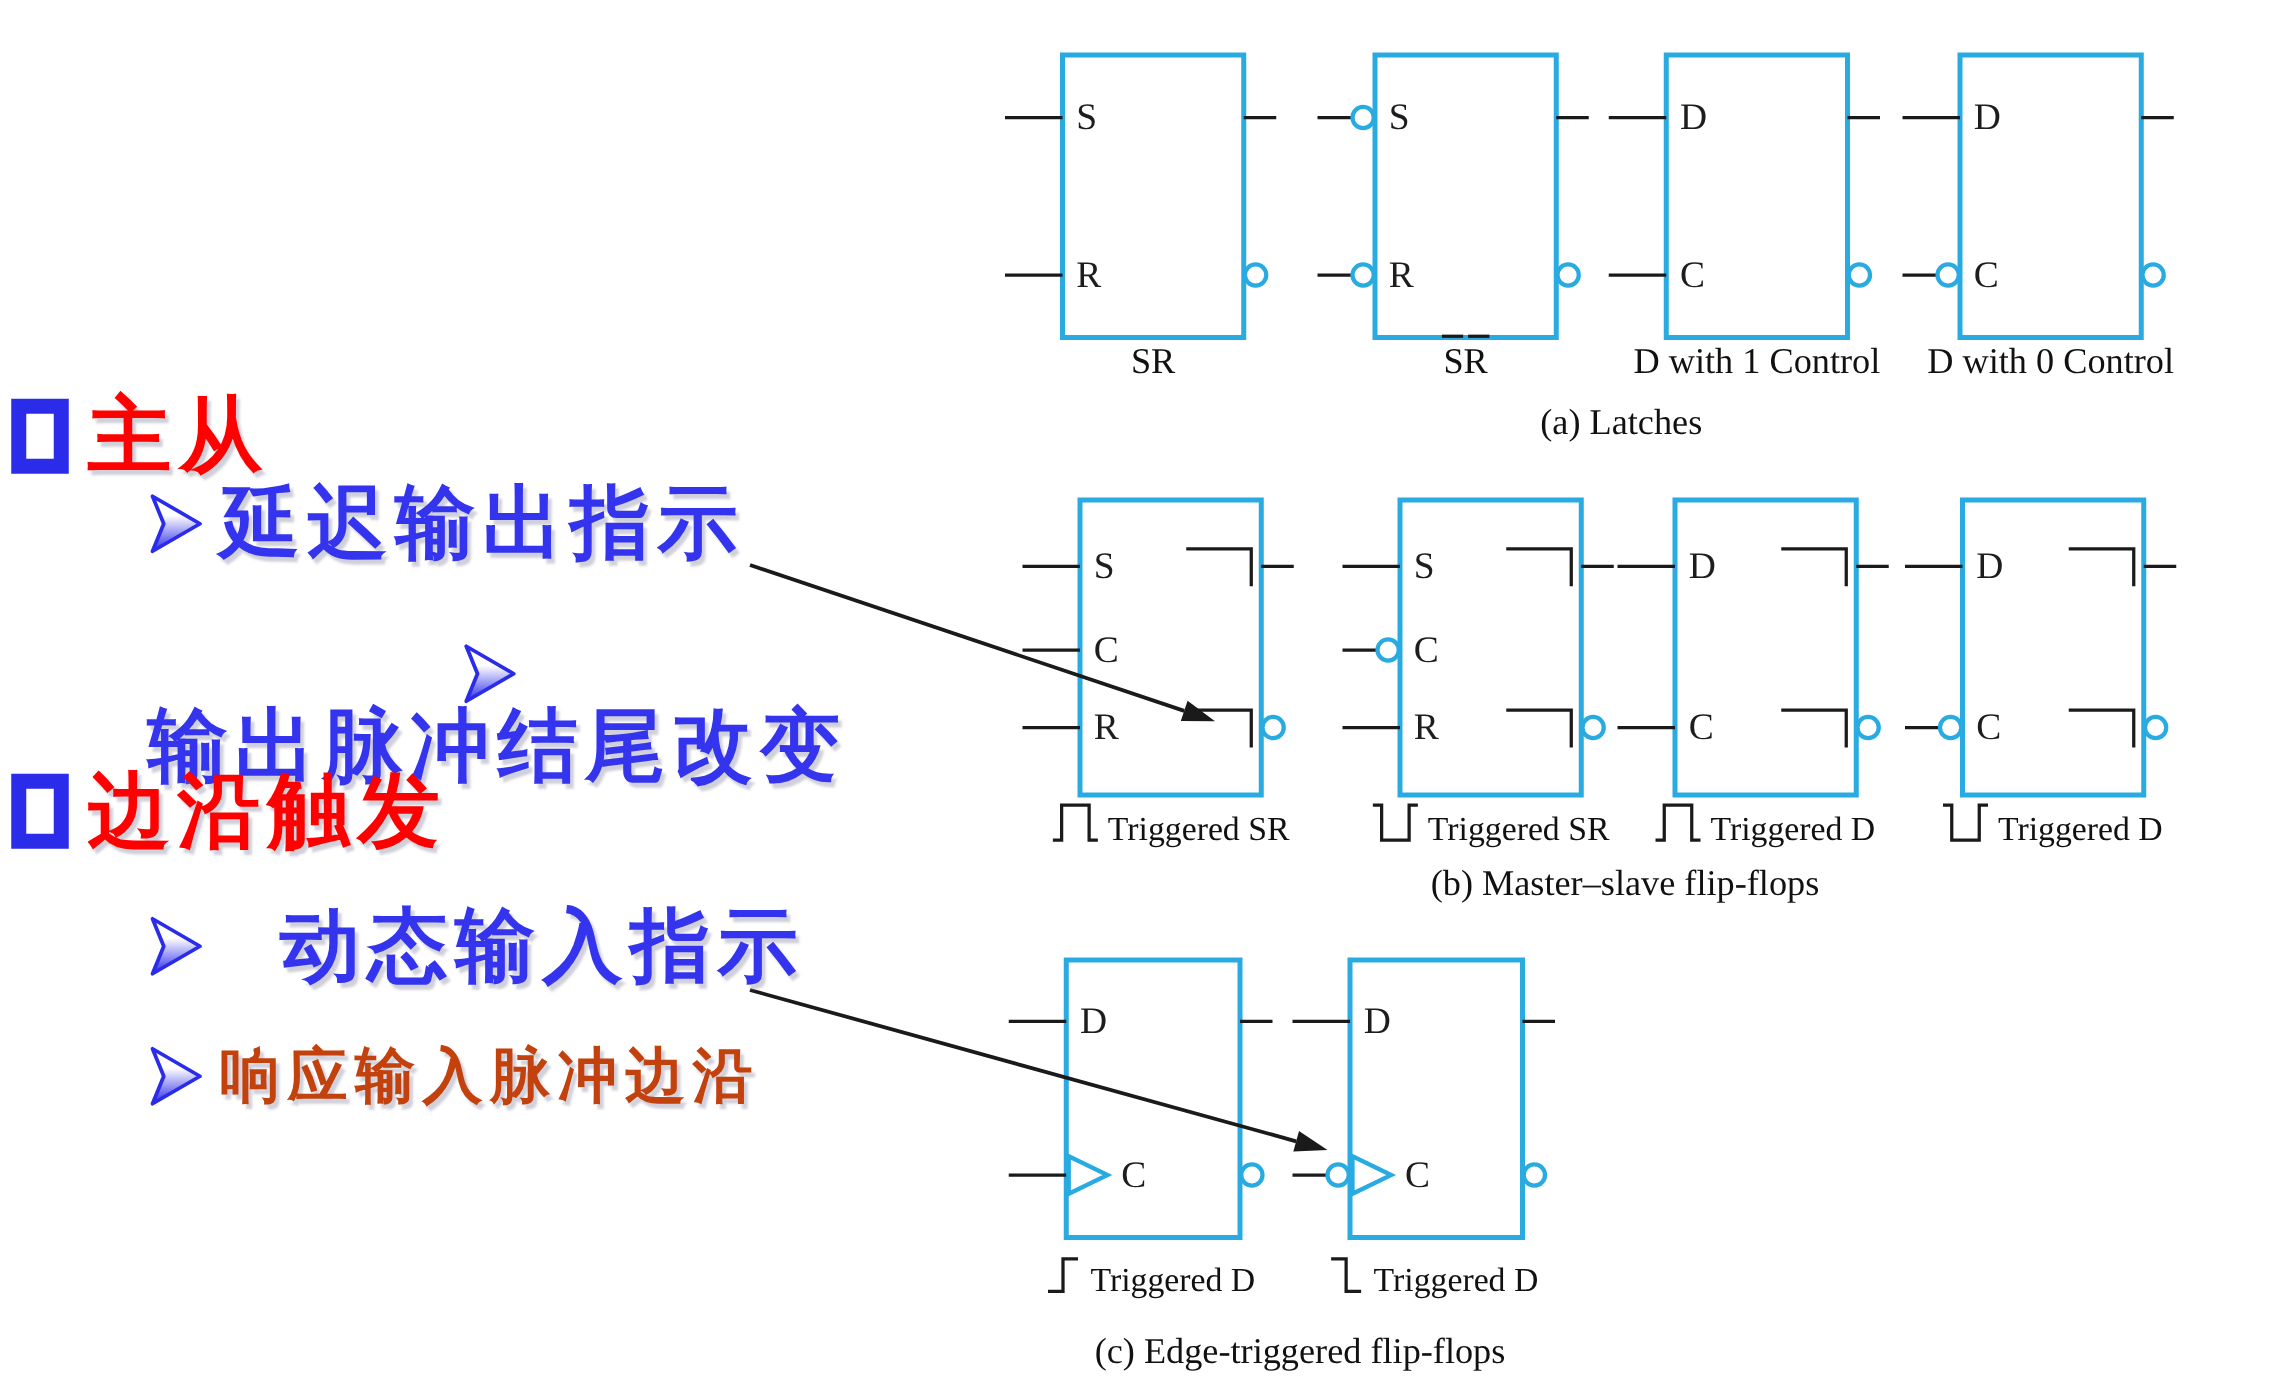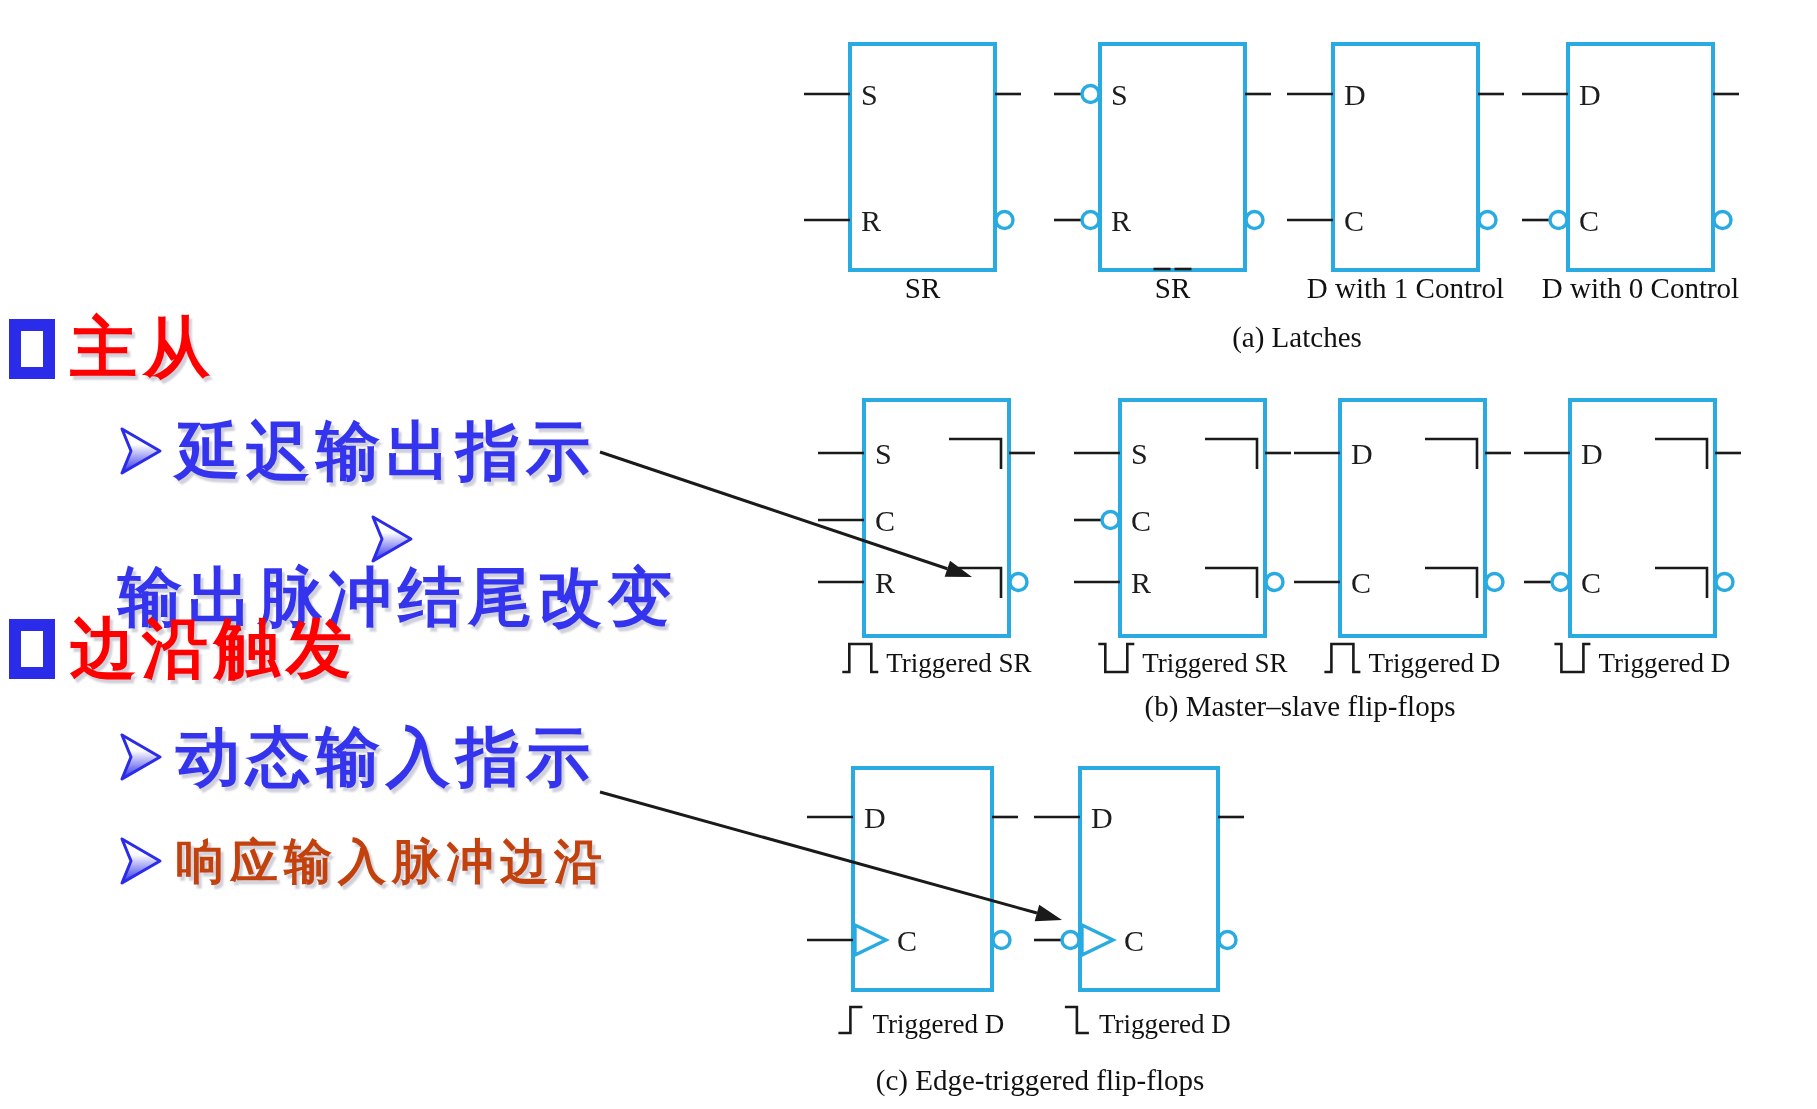--- a/index.html
+++ b/index.html
@@ -171,39 +171,39 @@
         </g>
       </g>
   </svg>
   <div id="outline-root">
       <div class="outline-row" style="left: 8px; top: 293px; margin-top: 22px;">
         <svg class="bullet" width="48" height="64" viewBox="0 0 48 64" style="margin-right:14px">
       <rect x="7" y="8" width="34" height="48" fill="none" stroke="#2B2BEA" stroke-width="12"></rect>
         </svg>
         <span class="cjk" style="font-size:67px;color:#FF0000">主从</span>
       </div>
-      <div class="outline-row" style="left: 118px; top: 419px; text-align: center;">
+      <div class="outline-row" style="left: 118px; top: 387px; text-align: center;">
         <svg class="bullet" width="46" height="52" viewBox="0 0 46 52" style="margin-right:12px">
       <polygon points="4,4 42,26 4,48 13,26" fill="url(#arrowFill)" stroke="#2B2BEA" stroke-width="3" stroke-linejoin="round"></polygon>
         </svg>
         <span class="cjk" style="font-size:64px;color:#3434EE">延迟输出指示</span>
       </div>
       <div class="outline-row" style="left: 118px; top: 513px; flex-direction: column;">
         <svg class="bullet" width="46" height="52" viewBox="0 0 46 52" style="margin-right:12px">
       <polygon points="4,4 42,26 4,48 13,26" fill="url(#arrowFill)" stroke="#2B2BEA" stroke-width="3" stroke-linejoin="round"></polygon>
         </svg>
         <span class="cjk" style="font-size:64px;color:#3434EE">输出脉冲结尾改变</span>
       </div>
       <div class="outline-row" style="left: 8px; top: 616px;">
         <svg class="bullet" width="48" height="64" viewBox="0 0 48 64" style="margin-right:14px">
       <rect x="7" y="8" width="34" height="48" fill="none" stroke="#2B2BEA" stroke-width="12"></rect>
         </svg>
         <span class="cjk" style="font-size:66px;color:#FF0000">边沿触发</span>
       </div>
-      <div class="outline-row" style="left: 118px; top: 725px;">
+      <div class="outline-row" style="left: 118px; top: 725px; gap: 48px;">
         <svg class="bullet" width="46" height="52" viewBox="0 0 46 52" style="margin-right:12px">
       <polygon points="4,4 42,26 4,48 13,26" fill="url(#arrowFill)" stroke="#2B2BEA" stroke-width="3" stroke-linejoin="round"></polygon>
         </svg>
         <span class="cjk" style="font-size:64px;color:#3434EE">动态输入指示</span>
       </div>
       <div class="outline-row" style="left: 118px; top: 835px;">
         <svg class="bullet" width="46" height="52" viewBox="0 0 46 52" style="margin-right:12px">
       <polygon points="4,4 42,26 4,48 13,26" fill="url(#arrowFill)" stroke="#2B2BEA" stroke-width="3" stroke-linejoin="round"></polygon>
         </svg>
         <span class="cjk" style="font-size:48px;color:#c2410c">响应输入脉冲边沿</span>

